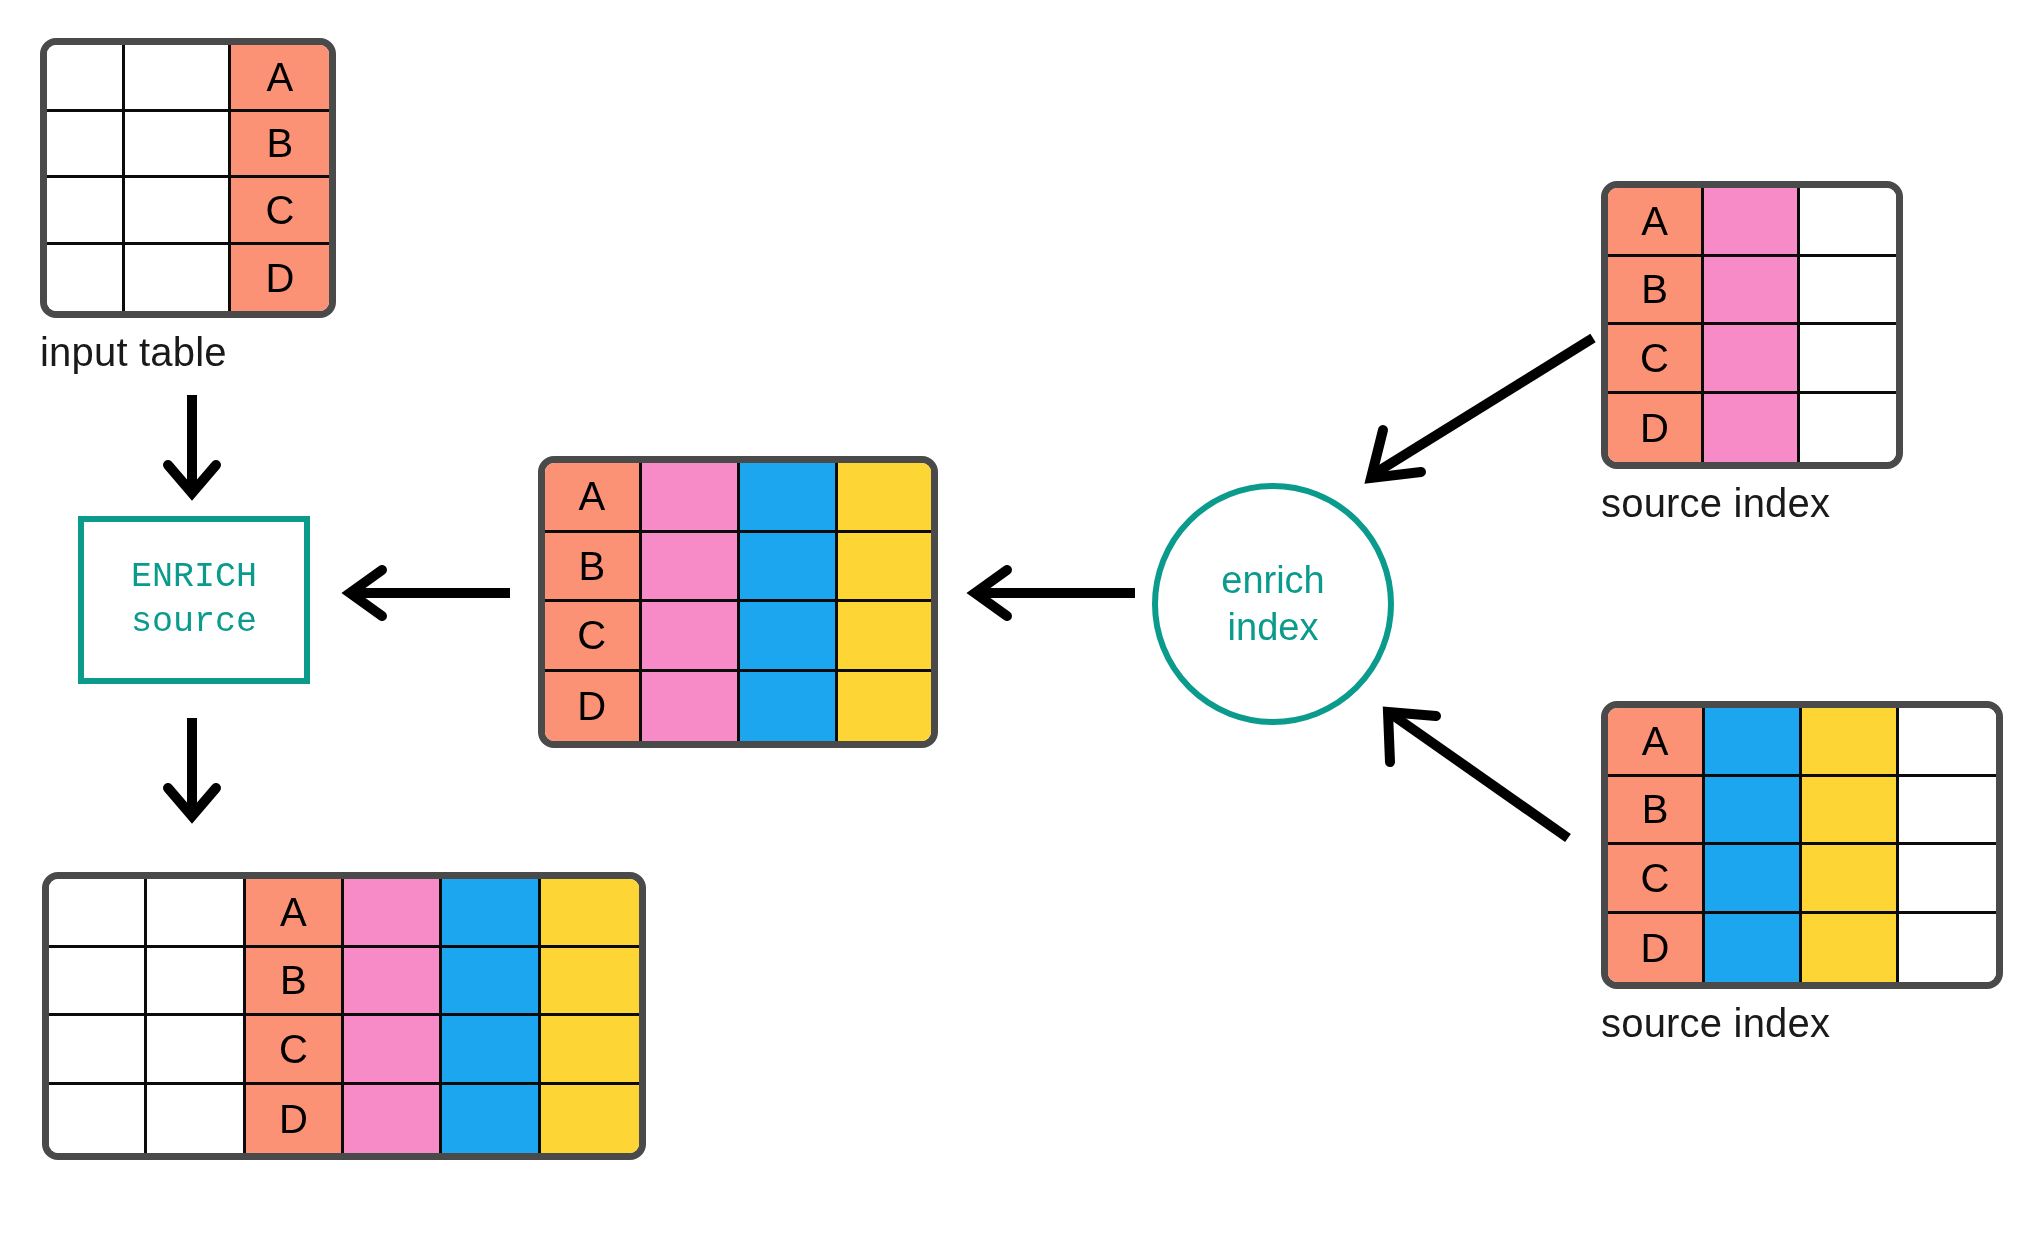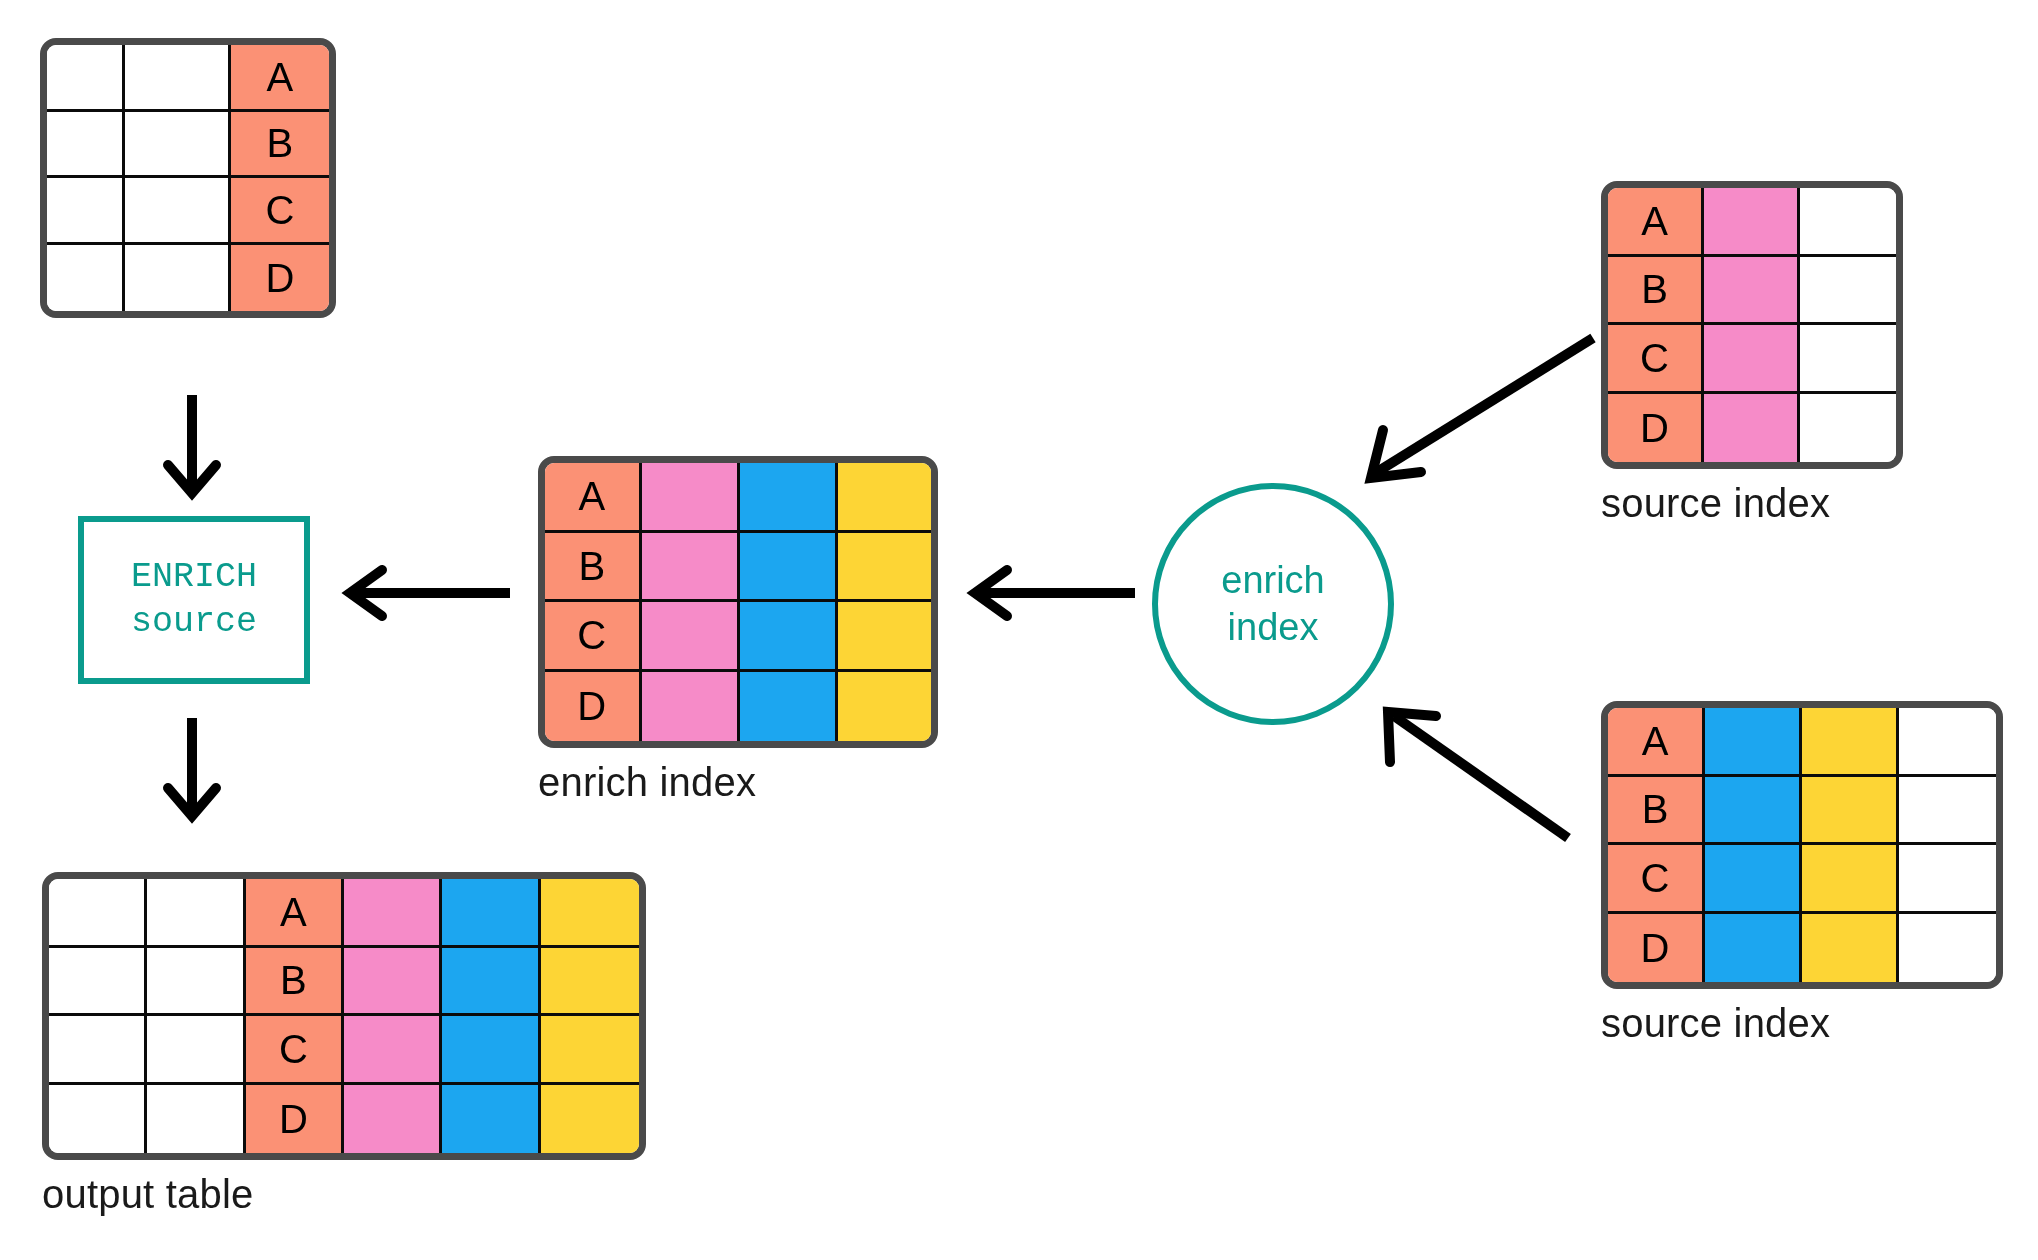--- a/index.html
+++ b/index.html
@@ -124,20 +124,21 @@
         <div class="tbl-cell" style="flex: 0 0 27.5362%; background: rgb(255, 255, 255);"></div>
         <div class="tbl-cell" style="flex: 0 0 37.6812%; background: rgb(255, 255, 255);"></div>
         <div class="tbl-cell" style="flex: 0 0 34.7826%; background: rgb(251, 145, 117);">C</div>
       </div>
       <div class="tbl-row">
         <div class="tbl-cell" style="flex: 0 0 27.5362%; background: rgb(255, 255, 255);"></div>
         <div class="tbl-cell" style="flex: 0 0 37.6812%; background: rgb(255, 255, 255);"></div>
         <div class="tbl-cell" style="flex: 0 0 34.7826%; background: rgb(251, 145, 117);">D</div>
       </div>
     </div>
+  <div class="caption">input table</div>
 </div>
 
 <svg class="arrow-svg" style="left:160px; top:395px;" width="80" height="110" viewBox="0 0 80 110">
   <line x1="32" y1="0" x2="32" y2="92" stroke="#000" stroke-width="10"></line>
   <polyline points="8,70 32,98 56,70" fill="none" stroke="#000" stroke-width="10" stroke-linecap="round" stroke-linejoin="miter"></polyline>
 </svg>
 
 <div id="enrich-command-box">
   <span>ENRICH</span>
   <span>source</span>
@@ -173,21 +174,20 @@
         <div class="tbl-cell" style="flex: 0 0 25.5%; background: rgb(28, 166, 240);"></div>
         <div class="tbl-cell" style="flex: 0 0 24%; background: rgb(253, 213, 53);"></div>
       </div>
       <div class="tbl-row">
         <div class="tbl-cell" style="flex: 0 0 25%; background: rgb(251, 145, 117);">D</div>
         <div class="tbl-cell" style="flex: 0 0 25.5%; background: rgb(246, 139, 200);"></div>
         <div class="tbl-cell" style="flex: 0 0 25.5%; background: rgb(28, 166, 240);"></div>
         <div class="tbl-cell" style="flex: 0 0 24%; background: rgb(253, 213, 53);"></div>
       </div>
     </div>
-  <div class="caption">enrich index</div>
 </div>
 
 <svg class="arrow-svg" style="left:965px; top:565px;" width="180" height="56" viewBox="0 0 180 56">
   <line x1="170" y1="28" x2="14" y2="28" stroke="#000" stroke-width="10"></line>
   <polyline points="42,5 10,28 42,51" fill="none" stroke="#000" stroke-width="10" stroke-linecap="round" stroke-linejoin="miter"></polyline>
 </svg>
 
 <div id="enrich-policy-circle">
   <span>enrich</span>
   <span>index</span>
@@ -287,14 +287,13 @@
       </div>
       <div class="tbl-row">
         <div class="tbl-cell" style="flex: 0 0 16.6667%; background: rgb(255, 255, 255);"></div>
         <div class="tbl-cell" style="flex: 0 0 16.6667%; background: rgb(255, 255, 255);"></div>
         <div class="tbl-cell" style="flex: 0 0 16.6667%; background: rgb(251, 145, 117);">D</div>
         <div class="tbl-cell" style="flex: 0 0 16.6667%; background: rgb(246, 139, 200);"></div>
         <div class="tbl-cell" style="flex: 0 0 16.6667%; background: rgb(28, 166, 240);"></div>
         <div class="tbl-cell" style="flex: 0 0 16.6667%; background: rgb(253, 213, 53);"></div>
       </div>
     </div>
-  <div class="caption">output table</div>
 </div>
 
 </body></html>

